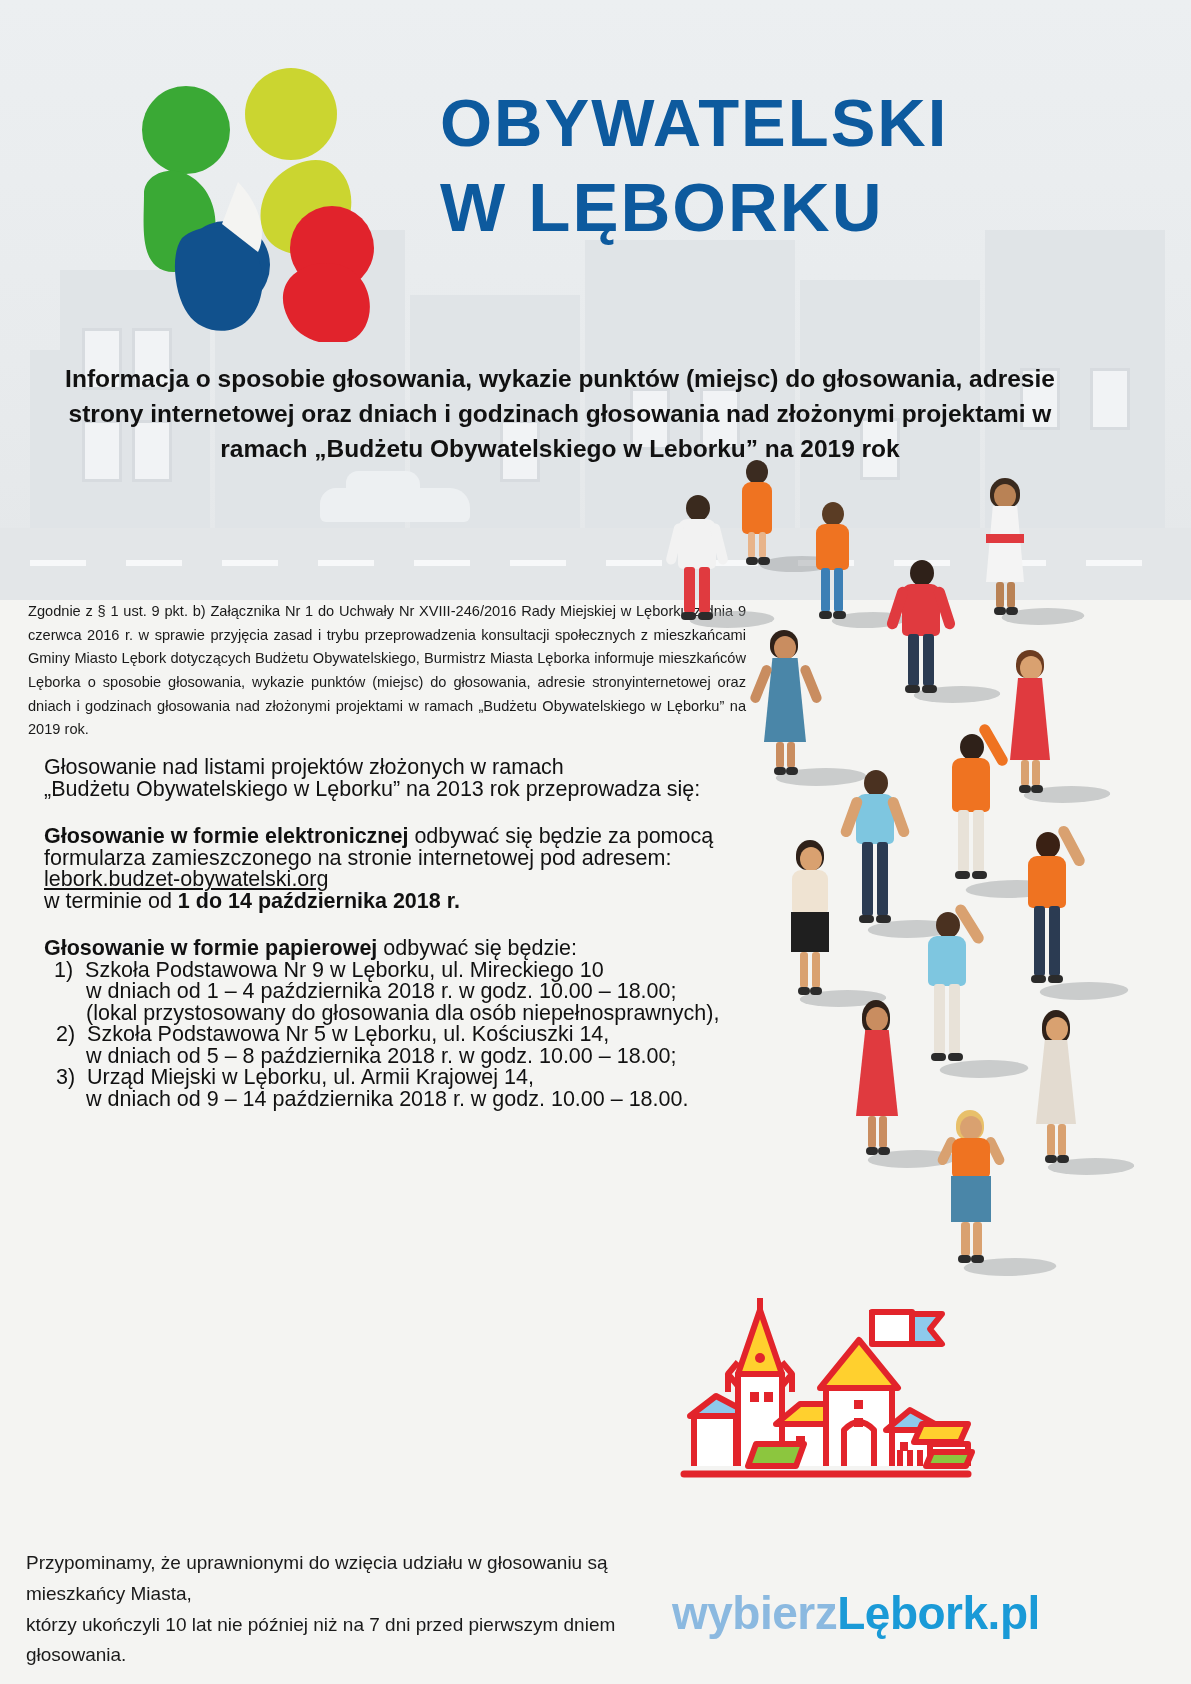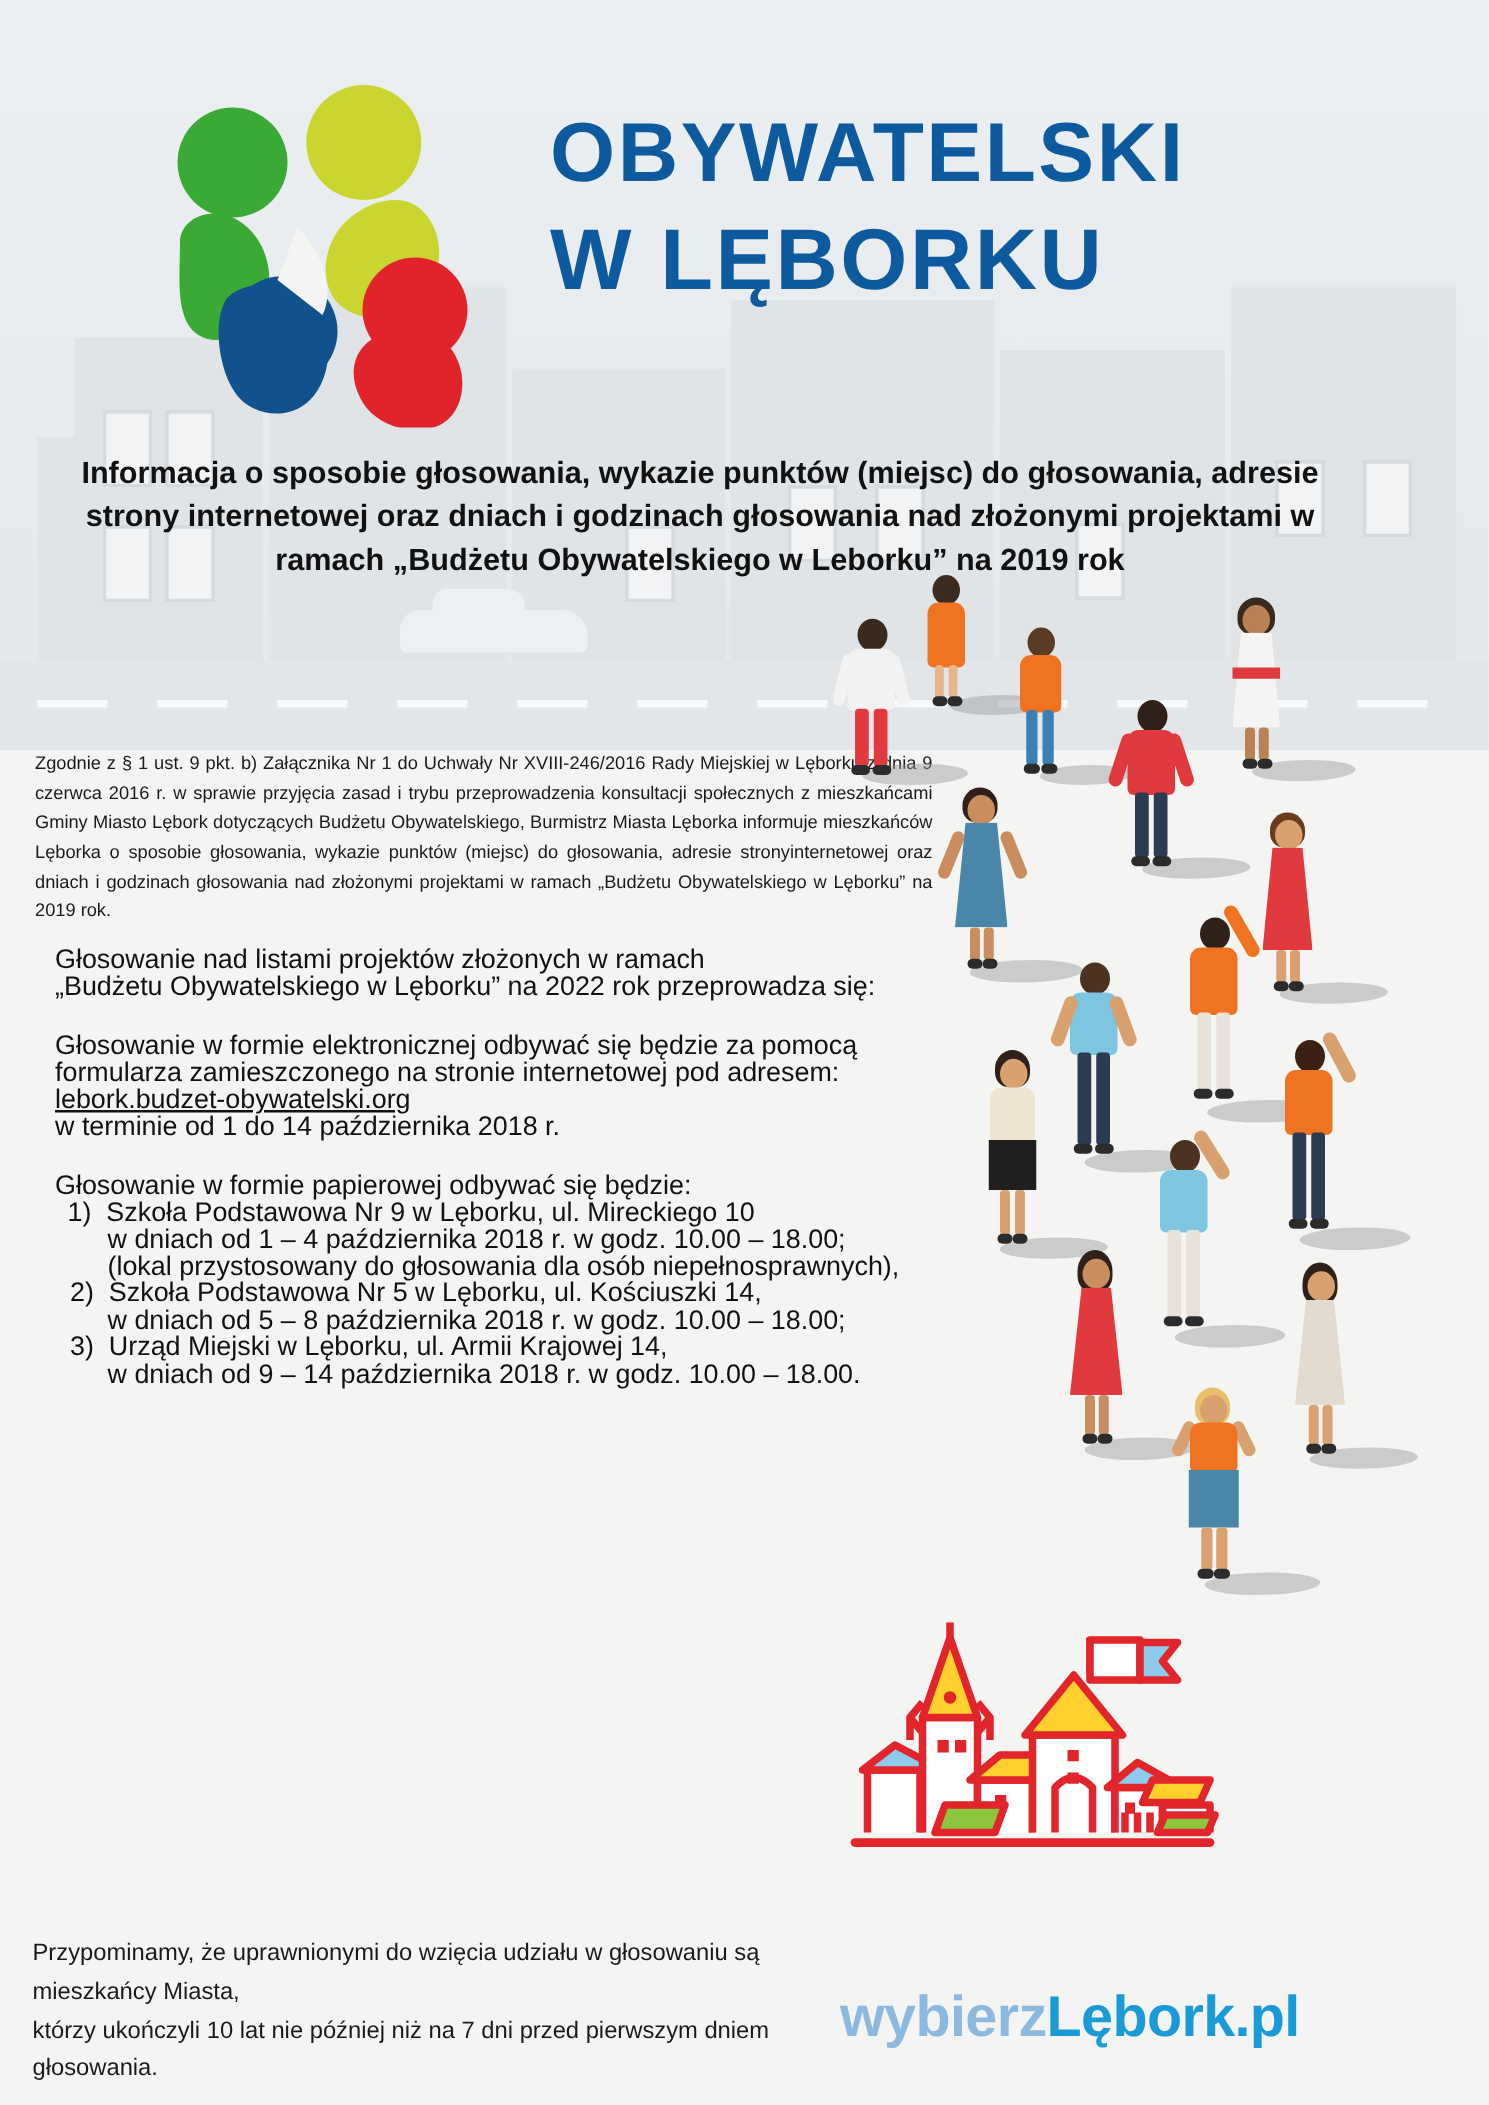--- a/index.html
+++ b/index.html
@@ -45,21 +45,21 @@
   
   .legal{position:absolute;left:28px;top:600px;width:718px;
     font-size:14.6px;line-height:1.62;text-align:justify;color:#1a1a1a;}
 
   
   .body-text{position:absolute;left:44px;top:757px;width:790px;
     font-size:21.5px;line-height:1.0;color:#111;}
   .body-text p{margin:0;}
   .ln{margin-bottom:19px;}
   .gap{height:26px;}
-  .b{font-weight:normal;}
+  .b{font-weight:bold;}
   .url{text-decoration:underline;}
 
   .list-line{margin-bottom:19px;}
   .indent{padding-left:34px;}
 
   
   .footnote{position:absolute;left:26px;top:1548px;width:650px;
     font-size:19px;line-height:1.62;color:#1a1a1a;}
 
   
@@ -321,21 +321,21 @@
       <div class="skirt" style="left:11px;top:66px;width:40px;height:46px;background:#4a86a8;"></div>
       <div class="leg" style="left:21px;top:112px;width:9px;height:34px;background:#d9a170;"></div>
       <div class="leg" style="left:33px;top:112px;width:9px;height:34px;background:#d9a170;"></div>
       <div class="shoe" style="left:18px;top:145px;width:13px;"></div>
       <div class="shoe" style="left:31px;top:145px;width:13px;"></div>
     </div>
   </div>
 
   <div class="body-text">
     <p class="ln">Głosowanie nad listami projektów złożonych w ramach</p>
-    <p class="ln">„Budżetu Obywatelskiego w Lęborku” na 2022 rok przeprowadza się:</p>
+    <p class="ln">„Budżetu Obywatelskiego w Lęborku” na 2013 rok przeprowadza się:</p>
     <div class="gap"></div>
 
     <p class="ln">
       <span class="b">Głosowanie w formie elektronicznej</span><span> odbywać się będzie za pomocą</span>
     </p>
     <p class="ln">formularza zamieszczonego na stronie internetowej pod adresem:</p>
     <p class="ln"><span class="url">lebork.budzet-obywatelski.org</span>&nbsp;</p>
     <p class="ln">
       <span>w terminie od </span><span class="b">1 do 14 października 2018 r.</span>
     </p>

